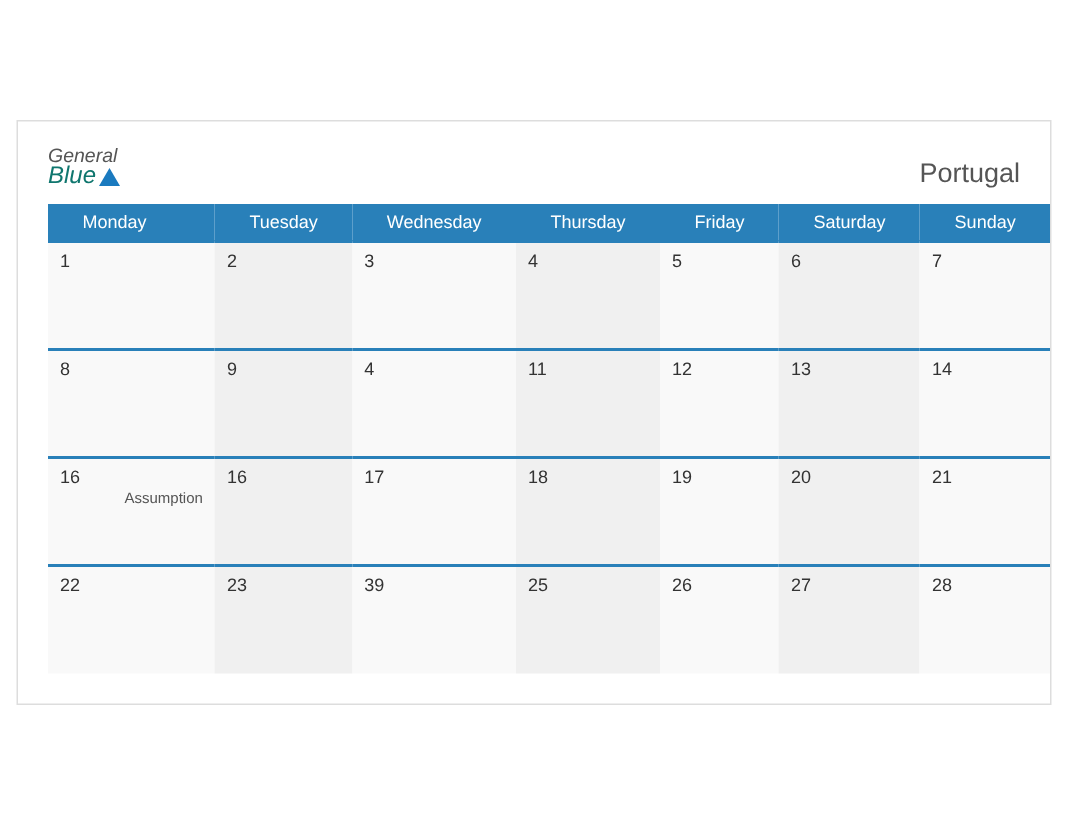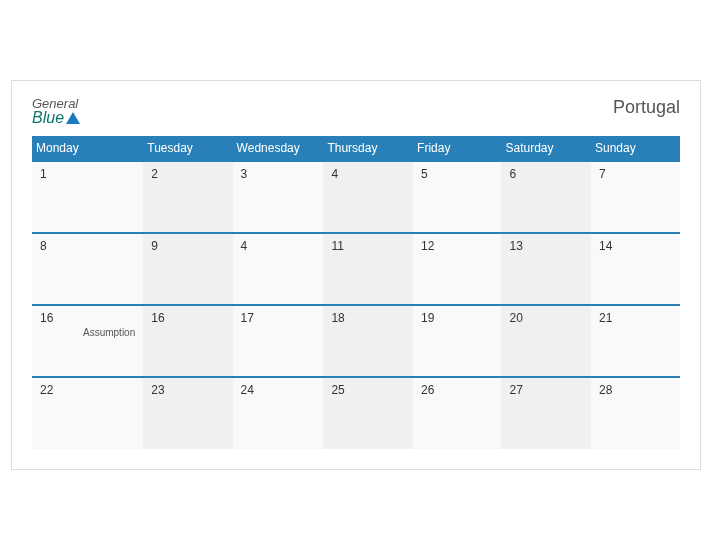--- a/index.html
+++ b/index.html
@@ -13,21 +13,21 @@
       justify-content: center;
     }
     .calendar-wrapper {
       width: 690px;
       background: #fff;
       border: 1px solid #ddd;
       padding: 16px 20px 20px 20px;
     }
     .header {
       display: flex;
-      align-items: flex-start;
+      align-items: flex-end;
       justify-content: space-between;
       margin-bottom: 10px;
       position: relative;
     }
     .logo {
       display: flex;
       flex-direction: column;
       line-height: 1;
     }
     .logo-general {
@@ -67,21 +67,21 @@
       width: 100%;
       border-collapse: collapse;
     }
     .calendar-table thead tr {
       background-color: #2980b9;
     }
     .calendar-table thead th {
       color: #fff;
       font-size: 12px;
       font-weight: normal;
-      padding: 5px 4px;
+      padding: 5px 23px;
       text-align: left;
       border: none;
     }
     .calendar-table tbody tr {
       border-top: 2px solid #2980b9;
     }
     .calendar-table tbody td {
       width: 14.28%;
       height: 72px;
       vertical-align: top;
@@ -205,21 +205,21 @@
           </td>
         </tr>
         <tr>
           <td>
             <span class="day-num">22</span>
           </td>
           <td>
             <span class="day-num">23</span>
           </td>
           <td>
-            <span class="day-num">24</span>
+            <span class="day-num">39</span>
           </td>
           <td>
             <span class="day-num">25</span>
           </td>
           <td>
             <span class="day-num">26</span>
           </td>
           <td>
             <span class="day-num">27</span>
           </td>

